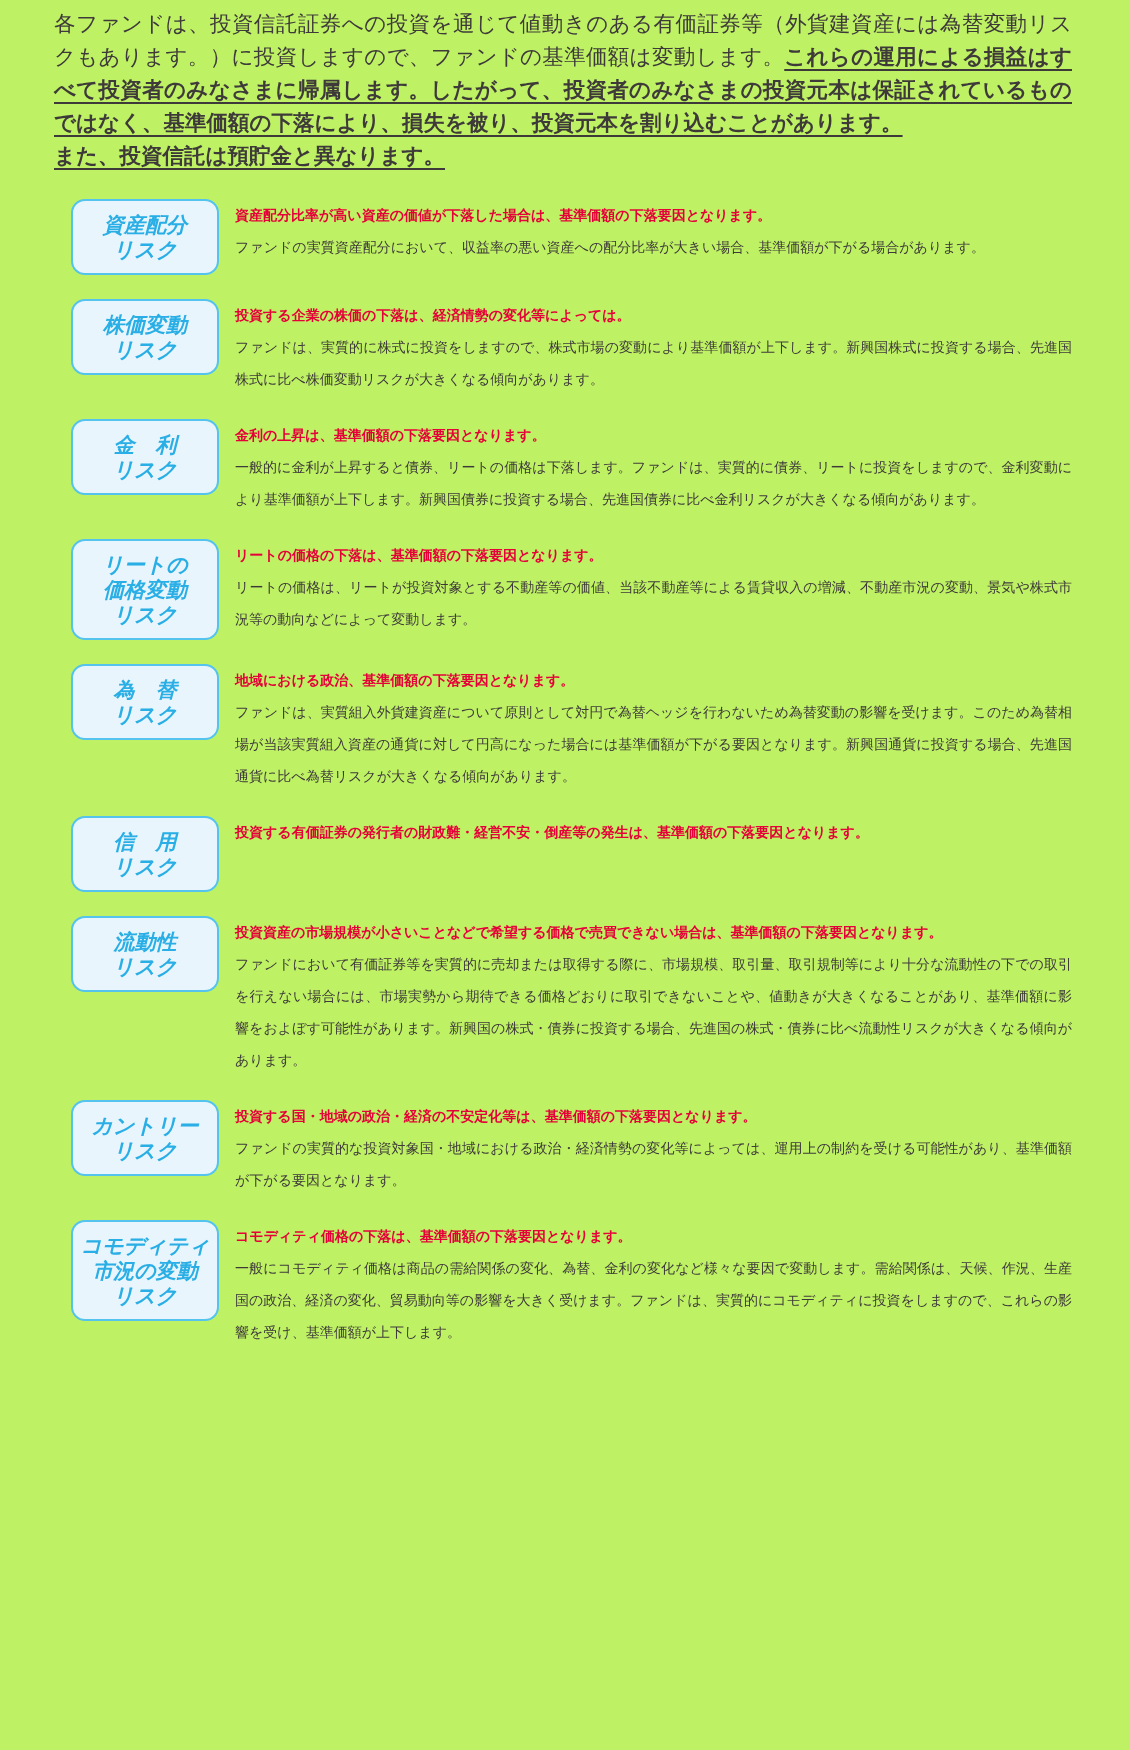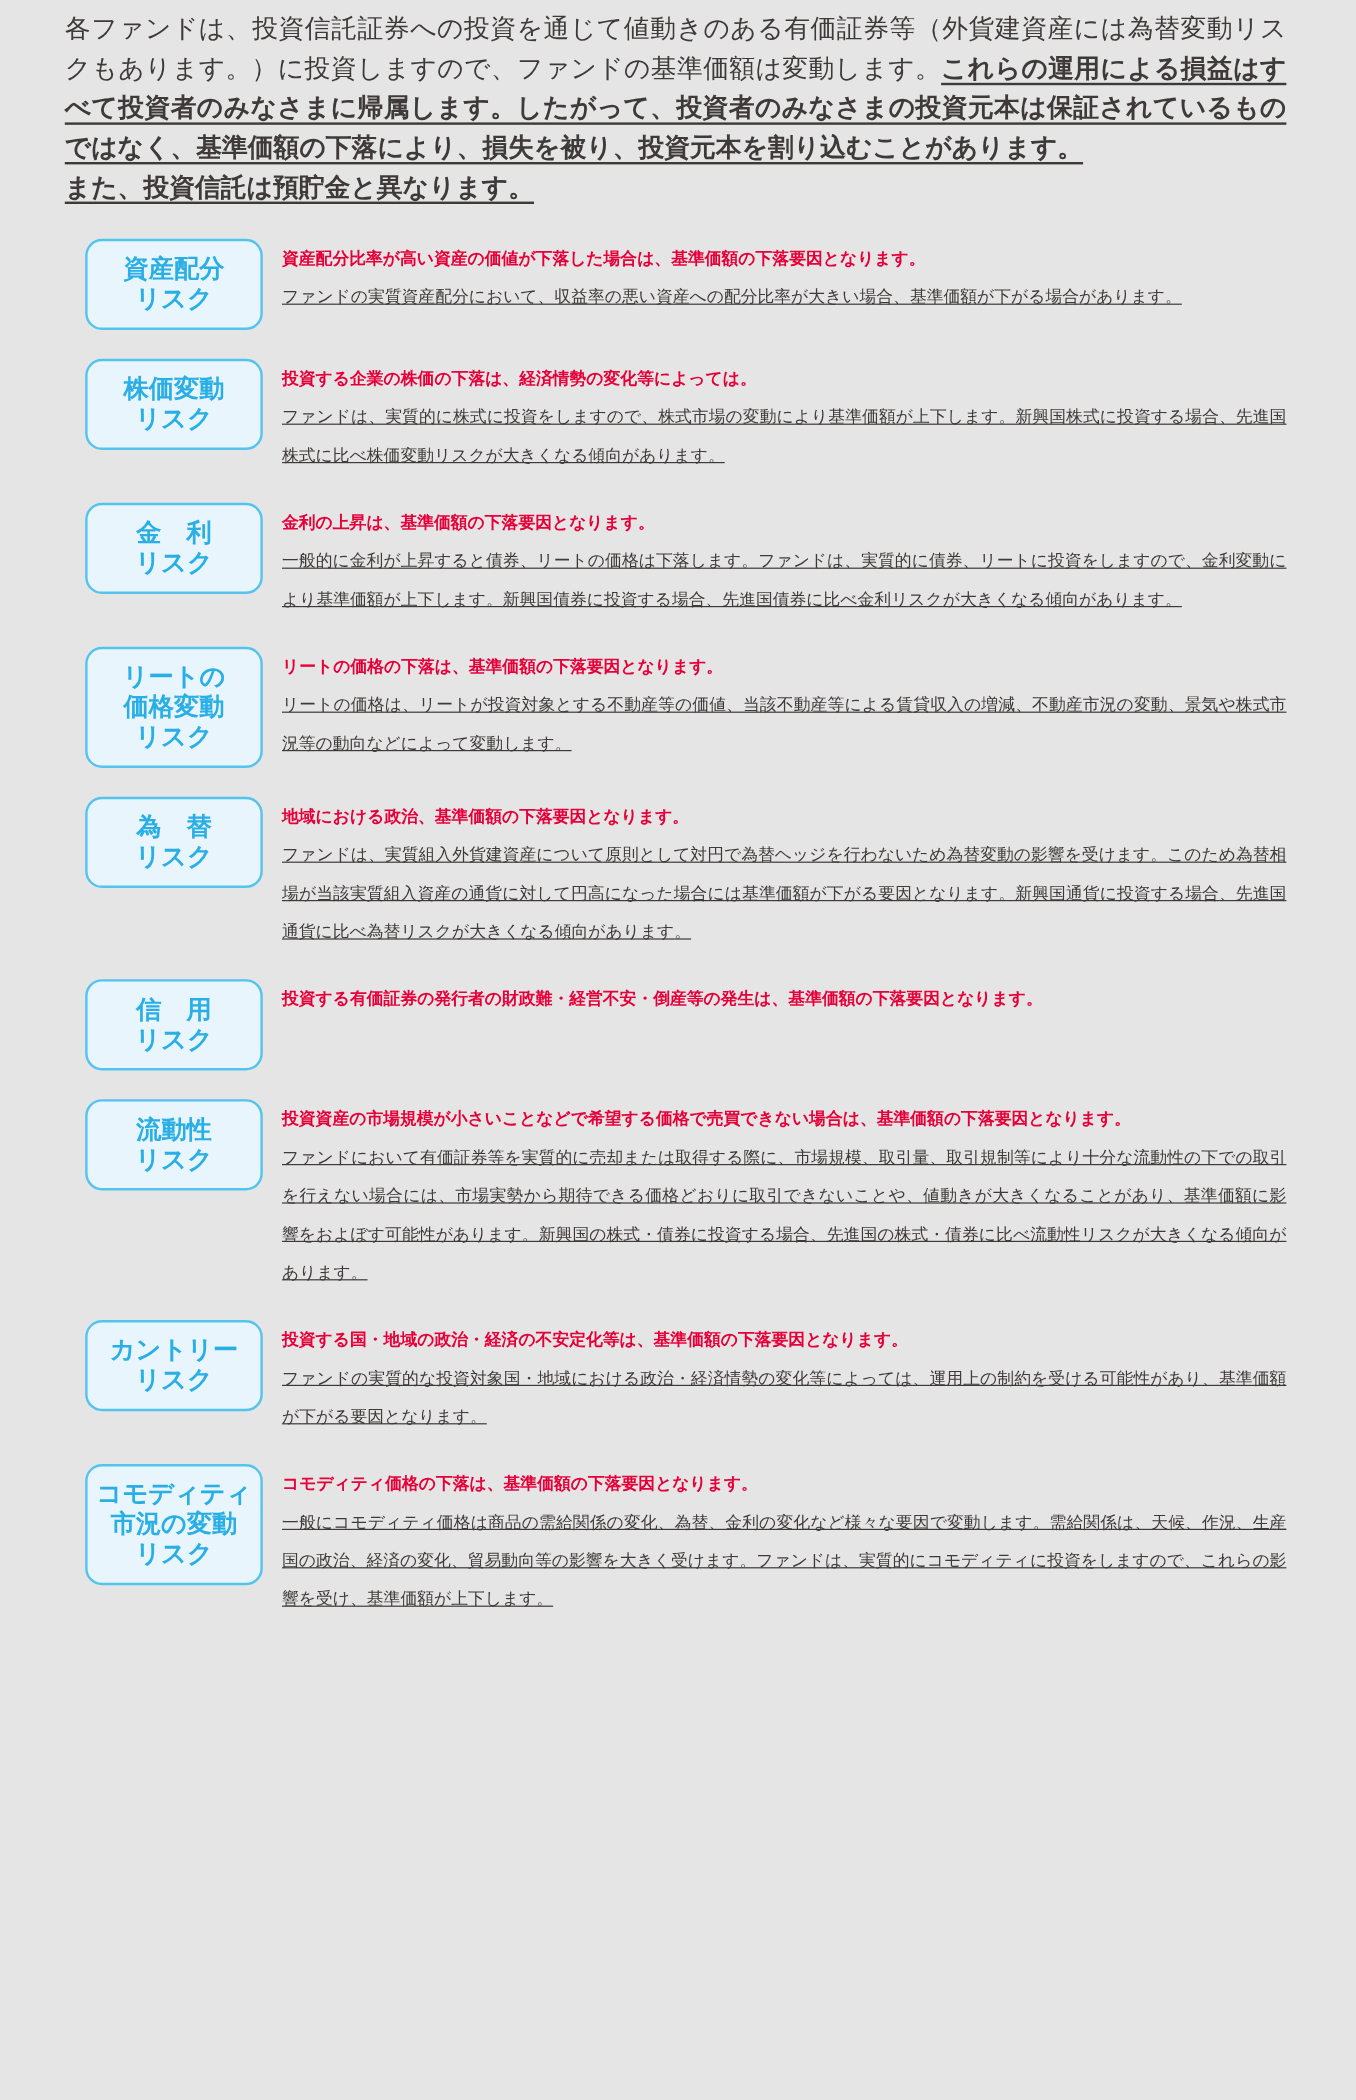--- a/index.html
+++ b/index.html
@@ -7,21 +7,21 @@
     padding: 0;
     background: #ffffff;
     font-family: "Liberation Sans", "DejaVu Sans", sans-serif;
   }
   .page {
     position: relative;
     width: 1130px;
     height: 1750px;
     box-sizing: border-box;
     padding: 8px 58px 0 54px;
-    background: #e5e5e5;
+    background: #bef264;
     overflow: hidden;
     color: #3e3a39;
   }
   .intro {
     margin: 0;
     font-size: 21.5px;
     line-height: 33px;
     text-align: justify;
     color: #3e3a39;
   }
@@ -45,37 +45,37 @@
     box-sizing: border-box;
     border: 2.5px solid #54c3ee;
     background: #e8f5fc;
     border-radius: 14px;
     color: #29aee5;
     font-weight: bold;
     font-size: 21px;
     line-height: 25px;
     text-align: center;
     padding: 11px 2px;
+    font-style: italic;
   }
   .risk-content {
     flex: 1 1 auto;
     font-size: 14px;
     line-height: 32px;
   }
   .risk-heading {
     margin: 0;
     color: #e60039;
     font-weight: bold;
     text-align: justify;
   }
   .risk-body {
     margin: 0;
     color: #3e3a39;
     text-align: justify;
-    text-decoration: underline;
   }
 </style>
 </head>
 <body>
 
 <div class="page">
 
   <p class="intro"><span>各ファンドは、投資信託証券への投資を通じて値動きのある有価証券等（外貨建資産には為替変動リスクもあります。）に投資しますので、ファンドの基準価額は変動します。</span><span class="em">これらの運用による損益はすべて投資者のみなさまに帰属します。したがって、投資者のみなさまの投資元本は保証されているものではなく、基準価額の下落により、損失を被り、投資元本を割り込むことがあります。</span></p>
   <p class="intro"><span class="em">また、投資信託は預貯金と異なります。</span></p>
 

